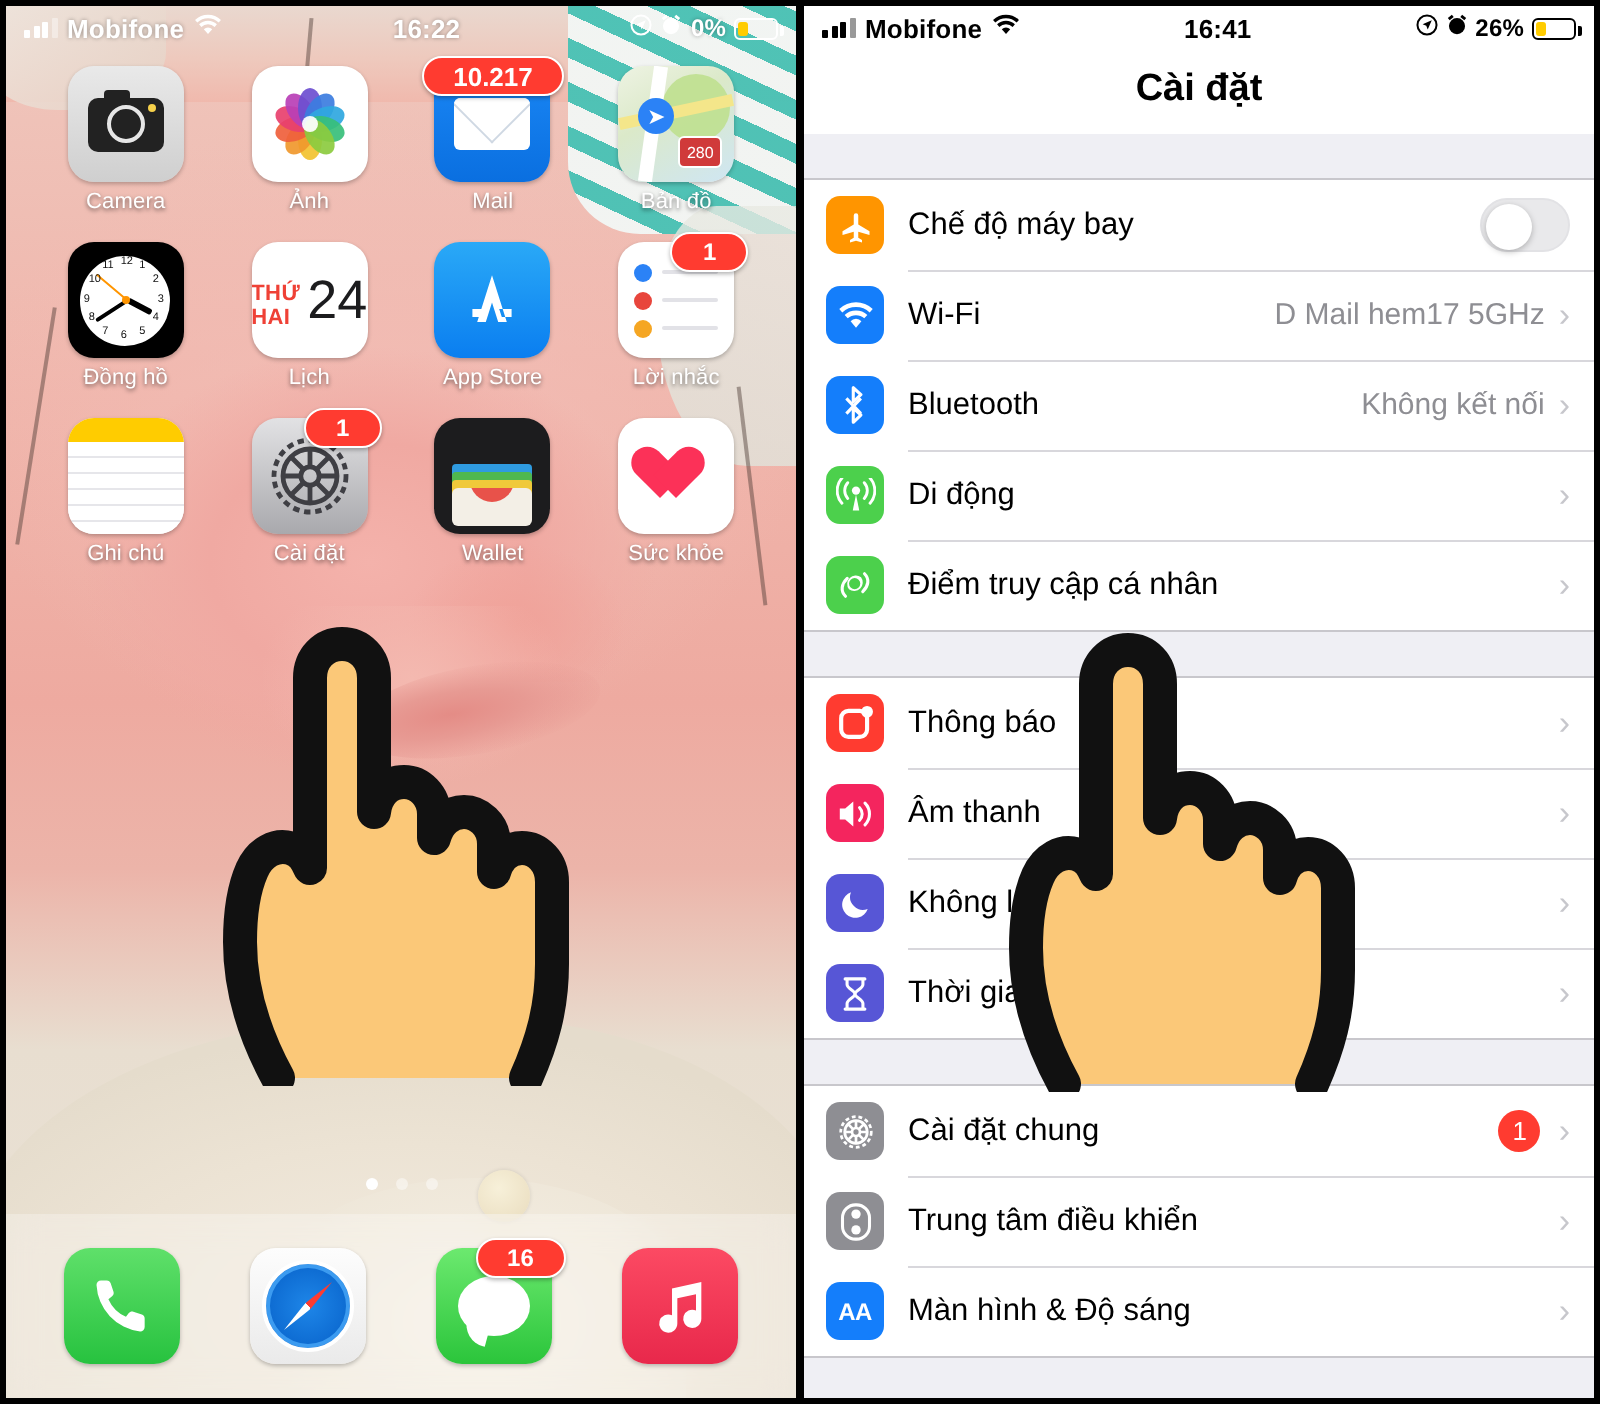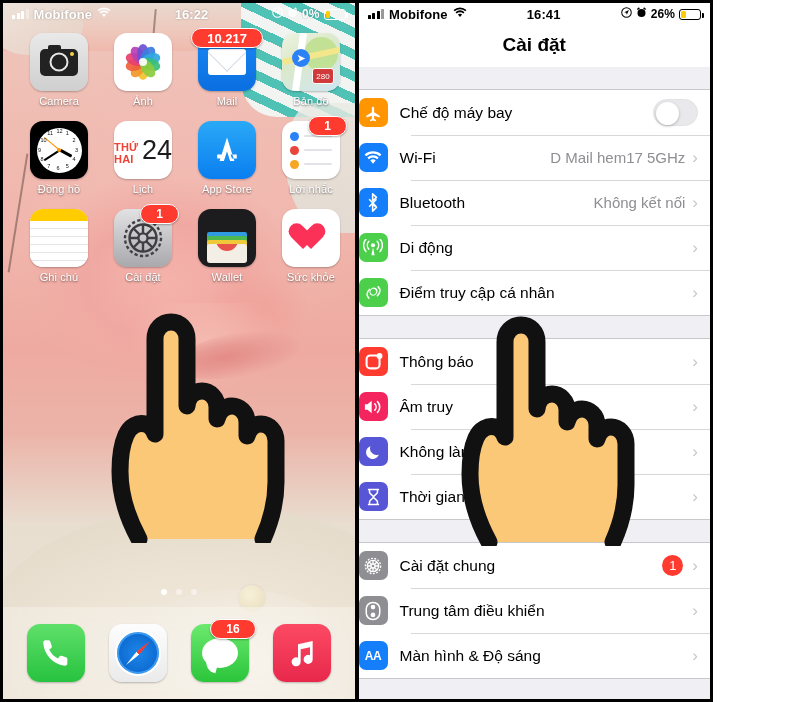--- a/index.html
+++ b/index.html
@@ -2,21 +2,21 @@
 <html><head>
 <meta charset="utf-8">
 <style>
   * { box-sizing: border-box; margin: 0; padding: 0; }
   html, body {
     width: 800px; height: 702px;
     background: #ffffff;
     font-family: "Liberation Sans", sans-serif;
     overflow: hidden;
   }
-  .stage { position: relative; width: 713px; height: 702px; display: flex; }
+  .stage { position: relative; width: 800px; height: 702px; display: flex; }
 
   
   .panel { position: relative; width: 400px; height: 702px; overflow: hidden; }
   .panel.left { border: 3px solid #000; border-right-width: 2px; }
   .panel.right { border: 3px solid #000; border-left-width: 2px; background: #efeff4; }
 
   
   .wallpaper { position: absolute; inset: 0; overflow: hidden; }
   .wp-base {
     position: absolute; inset: 0;
@@ -204,21 +204,21 @@
   .bubble::after { content:''; position:absolute; left:3px; bottom:-4px; width:12px; height:11px; background:#fff;
     border-radius: 0 0 0 12px; transform: rotate(15deg); }
   .ic-music { background: linear-gradient(180deg,#fc4a63,#e8284b); color:#fff; }
 
   
   .nav-title { background:#fff; text-align:center; font-size:19px; font-weight:bold; color:#000;
     padding: 9px 0 11px; position:relative; z-index:3; }
   .settings-scroll { position:relative; z-index:2; background:#efeff4; height: calc(702px - 22px - 41px - 6px); }
   .gap { height: 22px; background:#efeff4; }
   .group { background:#fff; border-top:.5px solid #c8c7cc; border-bottom:.5px solid #c8c7cc; }
-  .row { display:flex; align-items:center; height:45px; cursor:pointer; position:relative; }
+  .row { display:flex; align-items:center; height:45px; padding-left:11px; cursor:pointer; position:relative; }
   .row + .row::before { content:''; position:absolute; left:52px; right:0; top:0; height:.5px; background:#d8d7dc; }
   .row-icon { width:29px; height:29px; border-radius:7px; flex:0 0 auto;
     display:flex; align-items:center; justify-content:center; color:#fff; }
   .row-label { margin-left:12px; font-size:15.5px; color:#000; flex:1; white-space:nowrap; }
   .row-value { font-size:15px; color:#8e8e93; margin-right:7px; white-space:nowrap; }
   .chev { color:#c7c7cc; font-size:17px; margin-right:12px; font-weight:300; line-height:1; }
   .row-badge { background:#ff3b30; color:#fff; width:21px; height:21px; border-radius:11px;
     font-size:13px; display:flex; align-items:center; justify-content:center; margin-right:9px; font-weight:500; }
   .toggle { width:45px; height:27px; border-radius:14px; background:#e9e9eb; position:relative;
     margin-right:12px; flex:0 0 auto; border:.5px solid #e2e2e5; }
@@ -655,21 +655,21 @@
           <span class="chev">›</span>
         </div>
 
         <div class="row">
           <span class="row-icon c-sound">
             <svg width="20" height="18" viewBox="0 0 22 20">
                 <path d="M9.5 3 5 7H2v6h3l4.5 4Z" fill="#fff"></path>
                 <path d="M13 6.5a5 5 0 0 1 0 7M16 4a8.5 8.5 0 0 1 0 12" stroke="#fff" stroke-width="1.7" fill="none" stroke-linecap="round"></path>
               </svg>
           </span>
-          <span class="row-label">Âm truy</span>
+          <span class="row-label">Âm thanh</span>
           <span class="chev">›</span>
         </div>
 
         <div class="row">
           <span class="row-icon c-dnd">
             <svg width="18" height="18" viewBox="0 0 20 20">
                 <path d="M16.5 12.8A7.2 7.2 0 0 1 7.2 3.5a7.3 7.3 0 1 0 9.3 9.3Z" fill="#fff"></path>
               </svg>
           </span>
           <span class="row-label">Không làm phiền</span>

